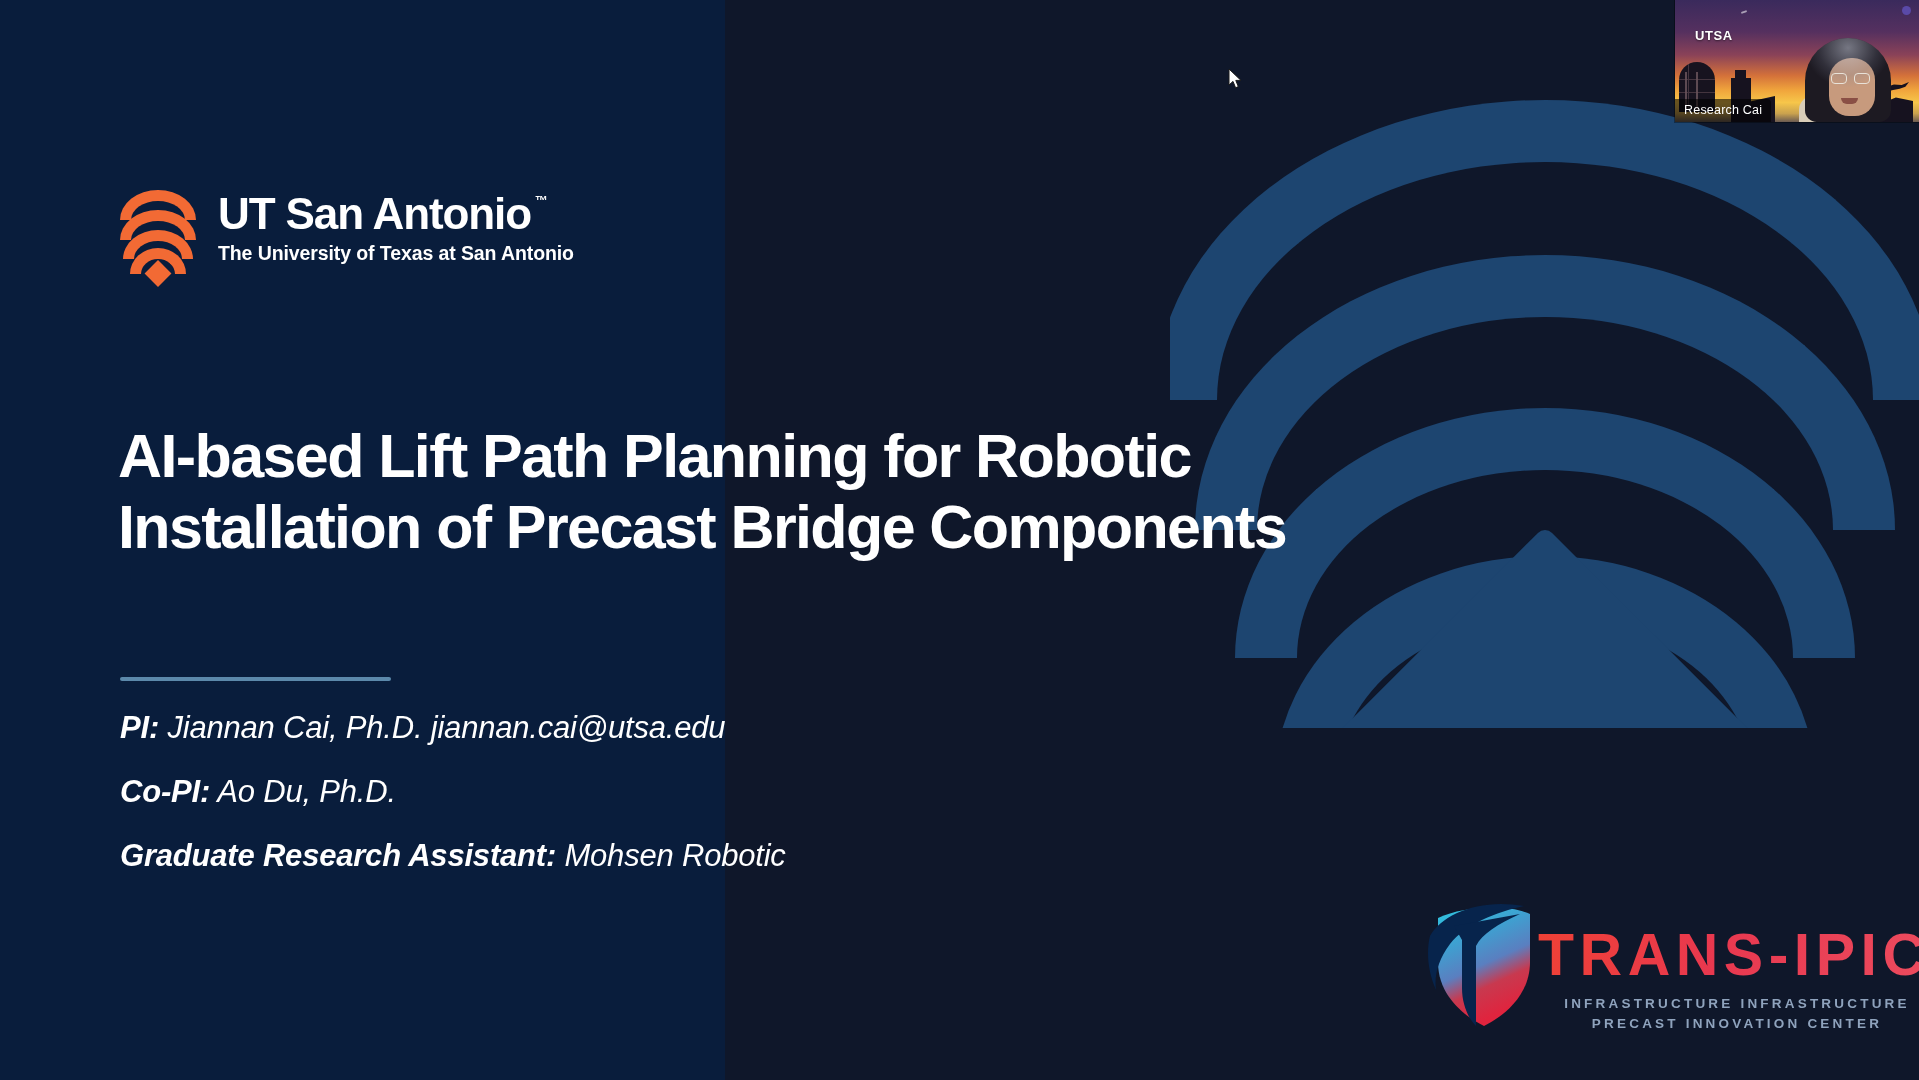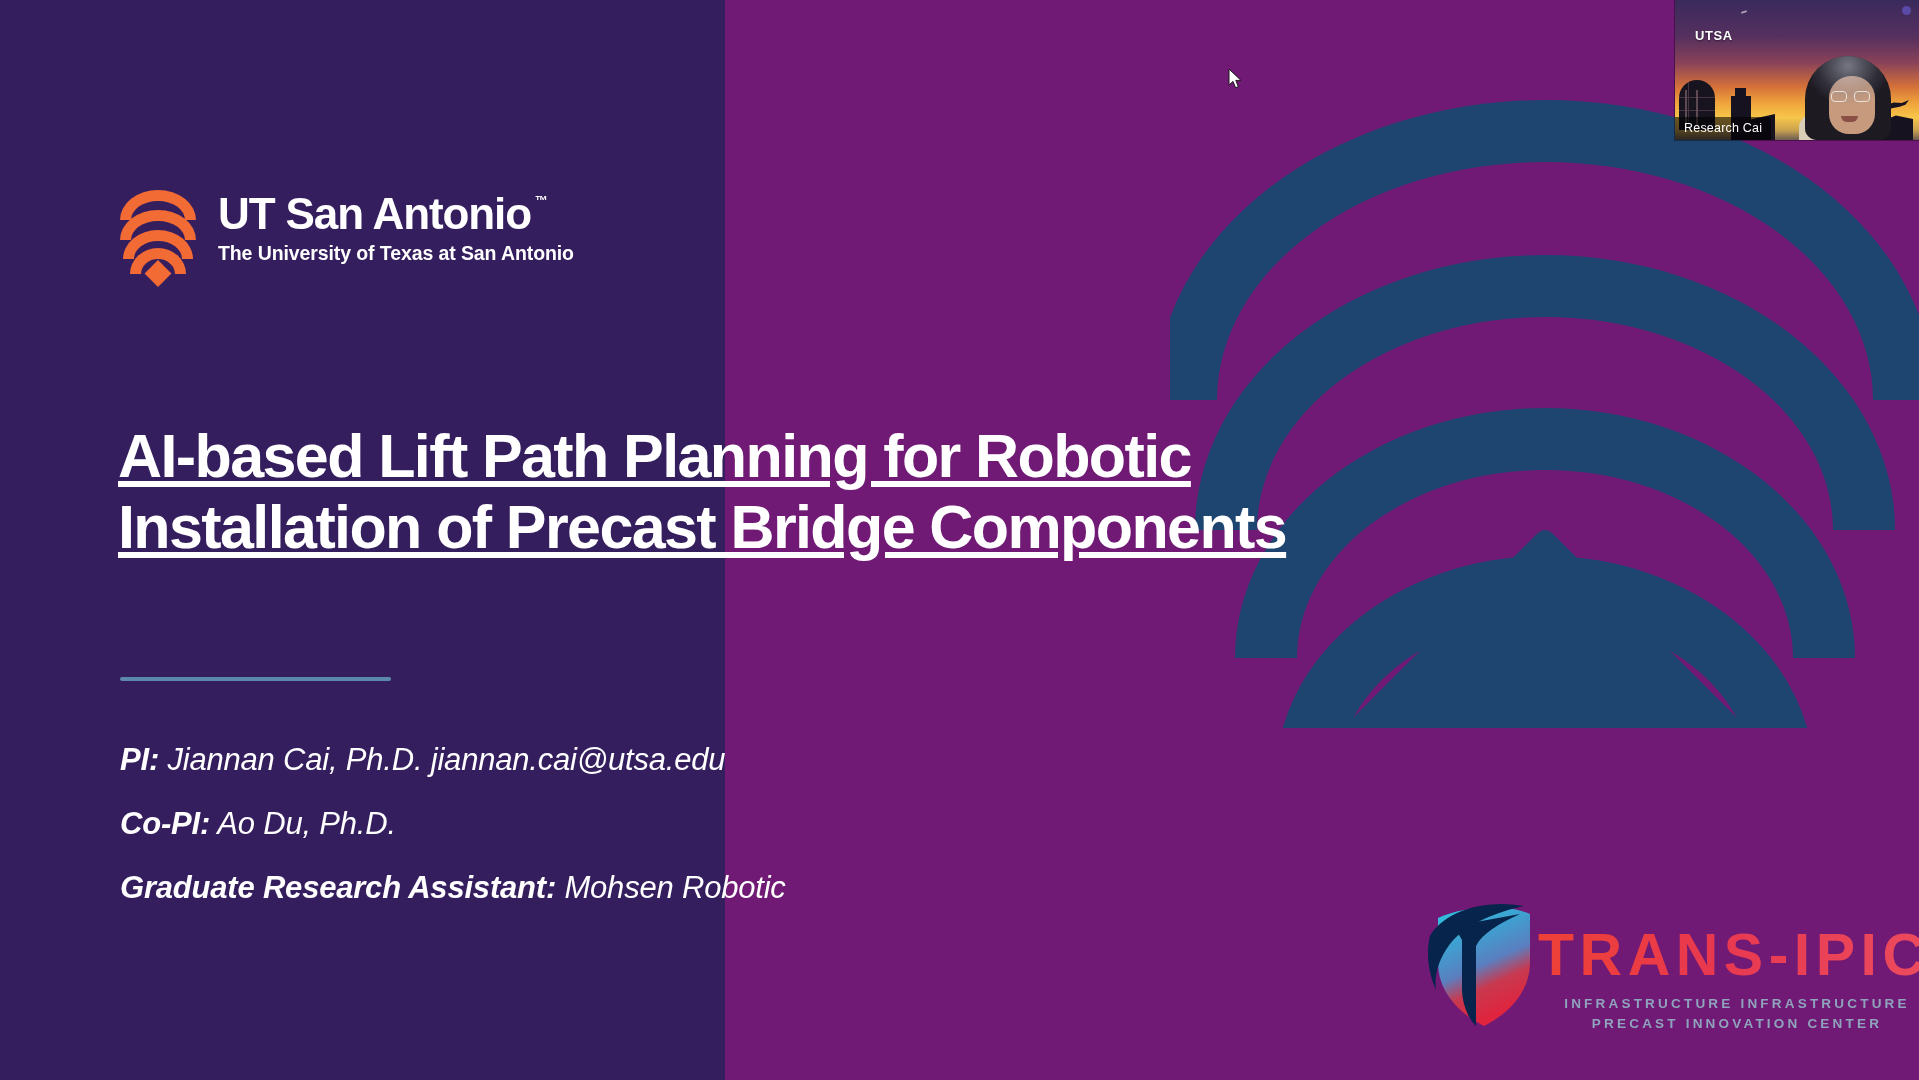--- a/index.html
+++ b/index.html
@@ -15,21 +15,21 @@
     overflow: hidden;
     background: #07244c;
     font-family: "Liberation Sans", sans-serif;
     -webkit-font-smoothing: antialiased;
   }
 
   
   .slide {
     position: absolute;
     inset: 0;
-    background: #701a75;
+    background: #0f172a;
     overflow: hidden;
     padding-left: 46px;
   }
   
   .slide-seam {
     position: absolute;
     left: 0; top: 0;
     width: 725px; height: 100%;
     background: linear-gradient(90deg, #062banger 0%, #06234b 100%);
     background: #06234b;
@@ -139,21 +139,20 @@
   .slide-title {
     position: absolute;
     left: 118px;
     top: 380px;
     width: 1320px;
     color: #ffffff;
     font-size: 61px;
     font-weight: 700;
     line-height: 1.16;
     letter-spacing: -1.6px;
-    text-decoration: underline;
   }
 
   
   .divider {
     position: absolute;
     left: 120px;
     top: 677px;
     width: 271px;
     height: 4px;
     background: #5c89ab;
@@ -168,21 +167,20 @@
     width: 1200px;
     color: #ffffff;
     font-size: 31px;
     font-style: italic;
     line-height: 1.0;
   }
   .byline-row {
     margin-bottom: 33px;
     white-space: nowrap;
     letter-spacing: -0.2px;
-    margin-top: 32px;
   }
   .byline-row:last-child { margin-bottom: 0; }
   .byline-row b { font-weight: 700; }
 
   
   .ipic {
     position: absolute;
     left: 1424px;
     top: 898px;
     width: 500px;
@@ -221,21 +219,21 @@
     width: 390px;
     white-space: nowrap;
   }
 
   
   .video-tile {
     position: absolute;
     right: 0;
     top: 0;
     width: 244px;
-    height: 140px;
+    height: 122px;
     overflow: hidden;
     background: #2b1f43;
     box-shadow: 0 0 0 1px rgba(0,0,0,.35);
   }
   .vt-sky {
     position: absolute; inset: 0;
     background: linear-gradient(180deg,
       #3a2a5c 0%,
       #55305f 26%,
       #8a4258 45%,

